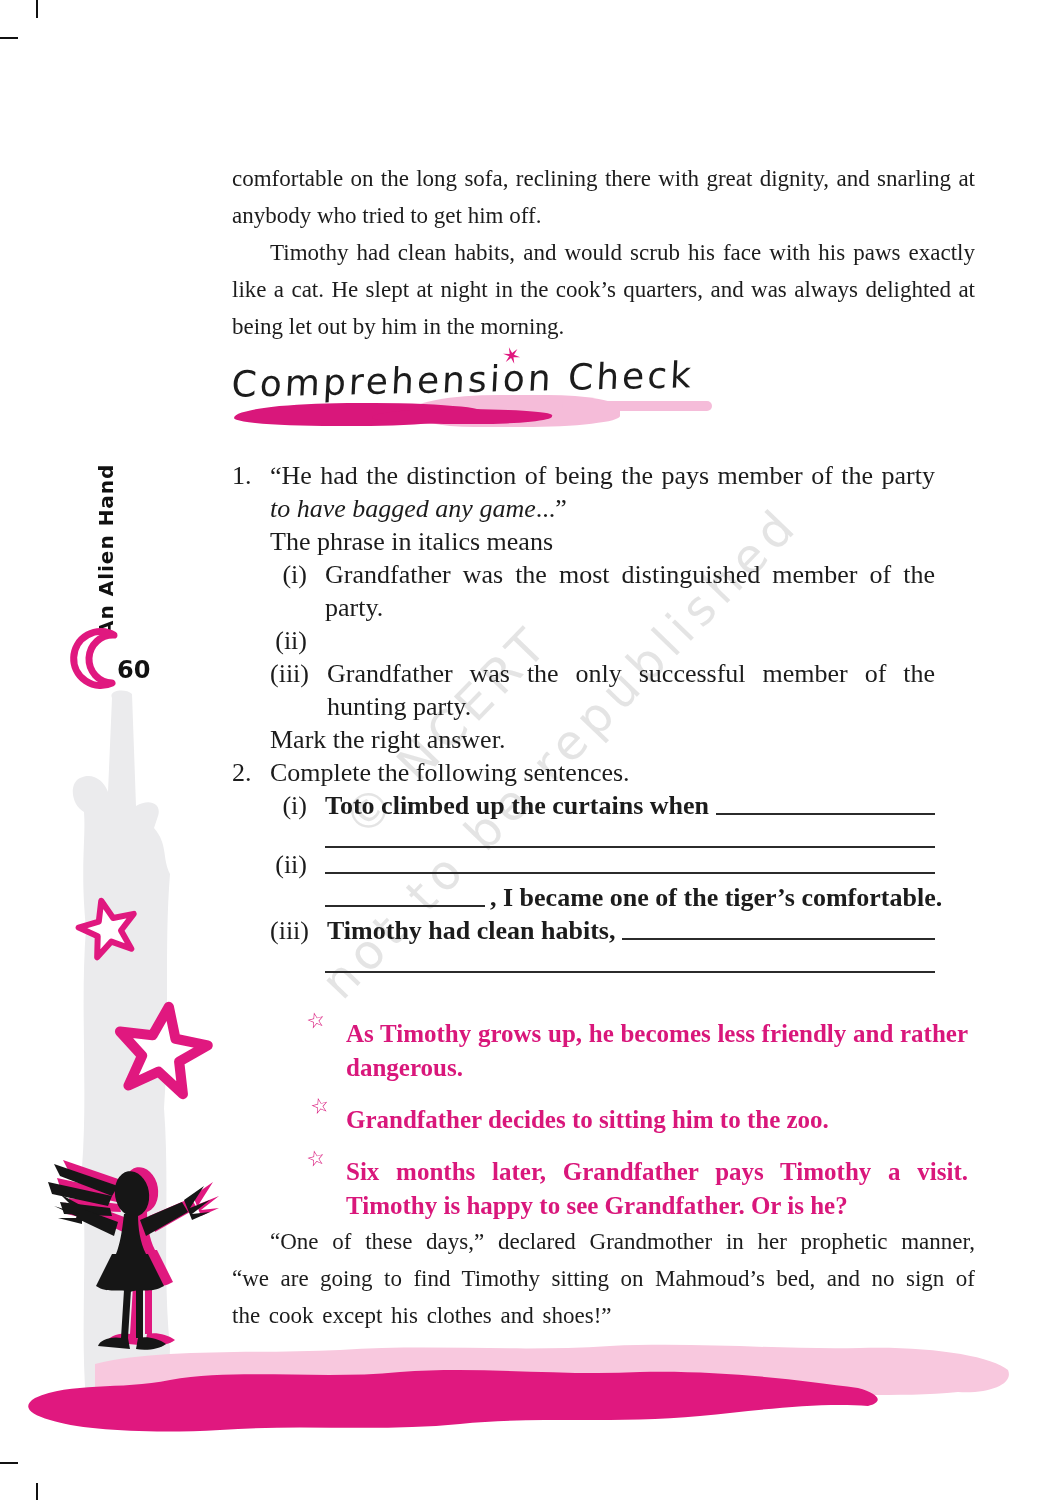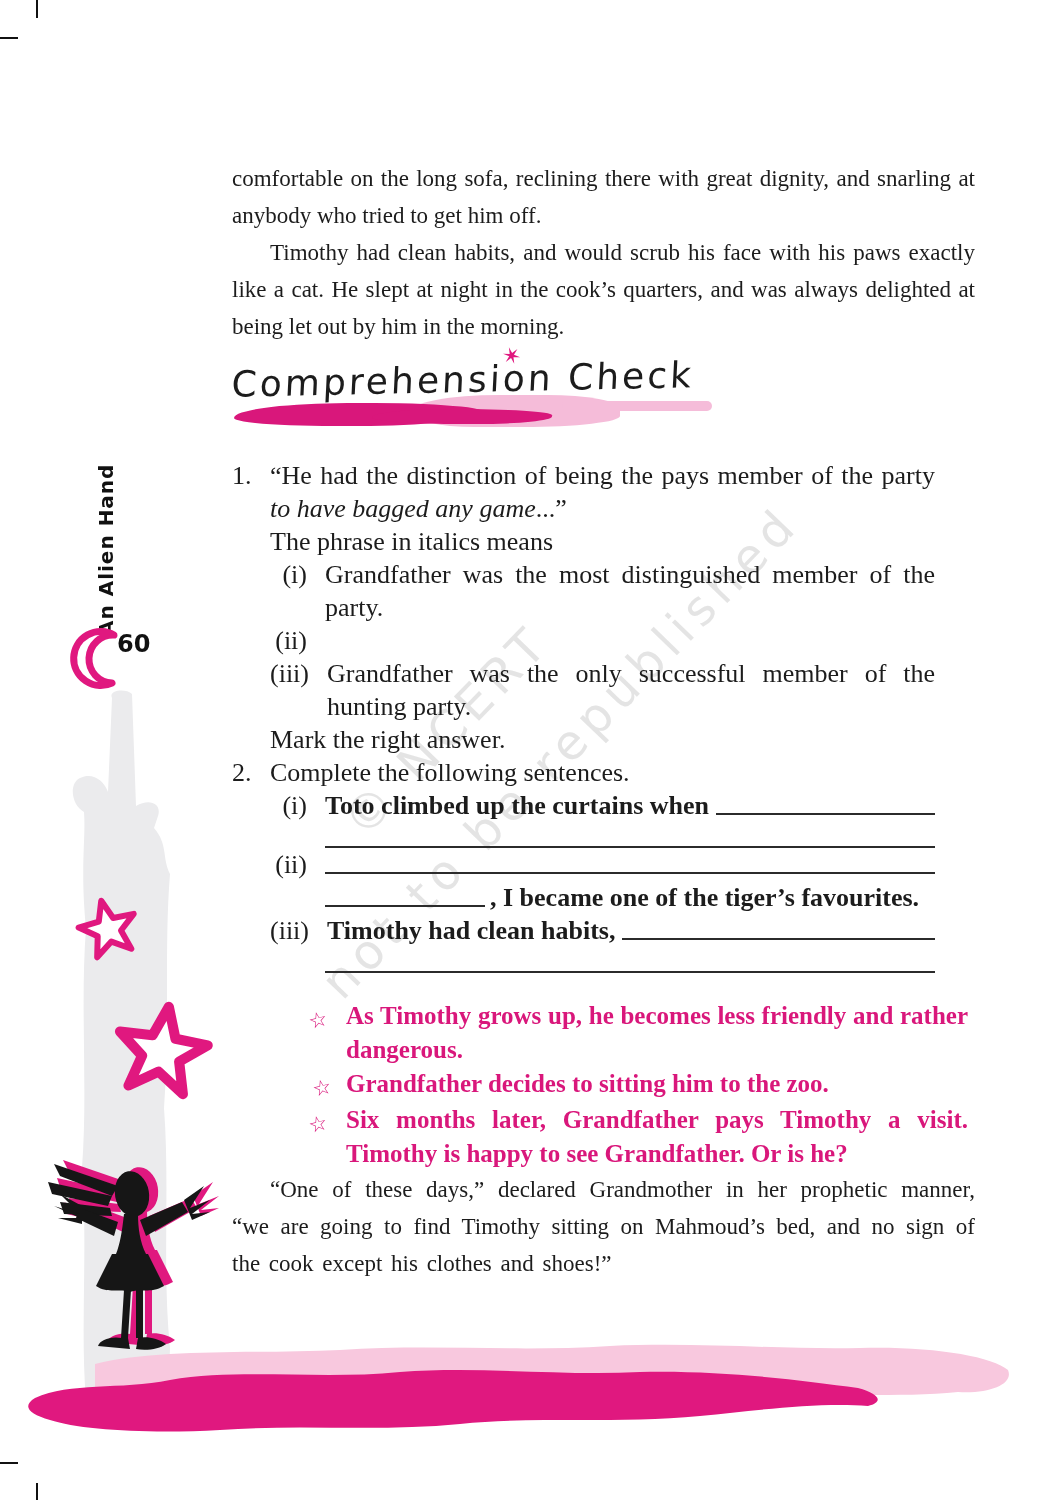--- a/index.html
+++ b/index.html
@@ -16,21 +16,21 @@
   
   .wm{position:absolute;z-index:1;font-family:"DejaVu Sans",sans-serif;color:#cfcfcf;opacity:.55;
       letter-spacing:7px;white-space:nowrap;transform-origin:0 50%;font-size:48px;}
   .wm1{left:352px;top:800px;transform:rotate(-46deg);}
   .wm2{left:330px;top:962px;transform:rotate(-46deg);}
 
   
   .side{position:absolute;z-index:2;}
   .book-title{left:94px;top:636px;transform:rotate(-90deg);transform-origin:0 0;white-space:nowrap;
       font-family:"DejaVu Sans",sans-serif;font-weight:bold;font-size:20px;letter-spacing:1px;color:#111;}
-  .page-num{left:117px;top:630px;font-family:"DejaVu Sans",sans-serif;font-weight:bold;font-size:24px;color:#111;}
+  .page-num{left:117px;top:656px;font-family:"DejaVu Sans",sans-serif;font-weight:bold;font-size:24px;color:#111;}
   .moon{left:68px;top:624px;}
   .tower{left:28px;top:688px;}
   .star-small{left:76px;top:896px;transform:rotate(-14deg);}
   .star-big{left:112px;top:998px;transform:rotate(9deg);}
   .girl{left:46px;top:1156px;}
   .splash{left:0;top:1336px;z-index:2;}
 
   
   .content{position:absolute;left:232px;top:160px;width:743px;z-index:3;}
   p.body{margin:0;font-size:23px;line-height:37px;text-align:justify;}
@@ -65,21 +65,21 @@
   .rule-fill{flex:1;border-bottom:2px solid #2b2b2b;height:24px;margin-left:7px;min-width:40px;}
   .rule-full{flex:1;border-bottom:2px solid #2b2b2b;height:24px;}
   .rule-seg{flex:0 0 160px;border-bottom:2px solid #2b2b2b;height:24px;margin-right:5px;}
   .nowrap{white-space:nowrap;}
 
   
   .bullets{margin:26px 0 0 80px;width:656px;}
   .bullet{display:flex;color:#d9177b;font-weight:bold;font-size:25px;line-height:34px;}
   .bullet-star{flex:0 0 34px;font-family:"DejaVu Sans",sans-serif;font-weight:normal;font-size:21px;
       transform:rotate(-14deg);padding-top:2px;}
-  .bullet-text{flex:1;text-align:justify;}
+  .bullet-text{flex:1;text-align:justify;margin-top:18px;}
 
   
   .footer{position:absolute;left:0;top:1424px;width:1050px;text-align:center;z-index:4;
       font-family:"DejaVu Sans",sans-serif;font-size:18px;color:#2b2b2b;}
 </style>
 </head>
 <body>
 
 <div class="page">
 
@@ -219,21 +219,21 @@
       <div class="optrow">
         <div class="optnum">(ii)</div>
         <div class="opttext blankrow">
             <span class="rule-full"></span>
           </div>
       </div>
       <div class="optrow">
         <div class="optnum"></div>
         <div class="opttext blankrow">
           <span class="rule-seg"></span>
-          <span class="nowrap">, I became one of the tiger’s favourites.</span>
+          <span class="nowrap">, I became one of the tiger’s comfortable.</span>
         </div>
       </div>
       <div class="optrow">
         <div class="optnum">(iii)</div>
         <div class="opttext blankrow">
           <span class="lbl">Timothy had clean habits,</span>
           <span class="rule-fill"></span>
         </div>
       </div>
       <div class="optrow">

